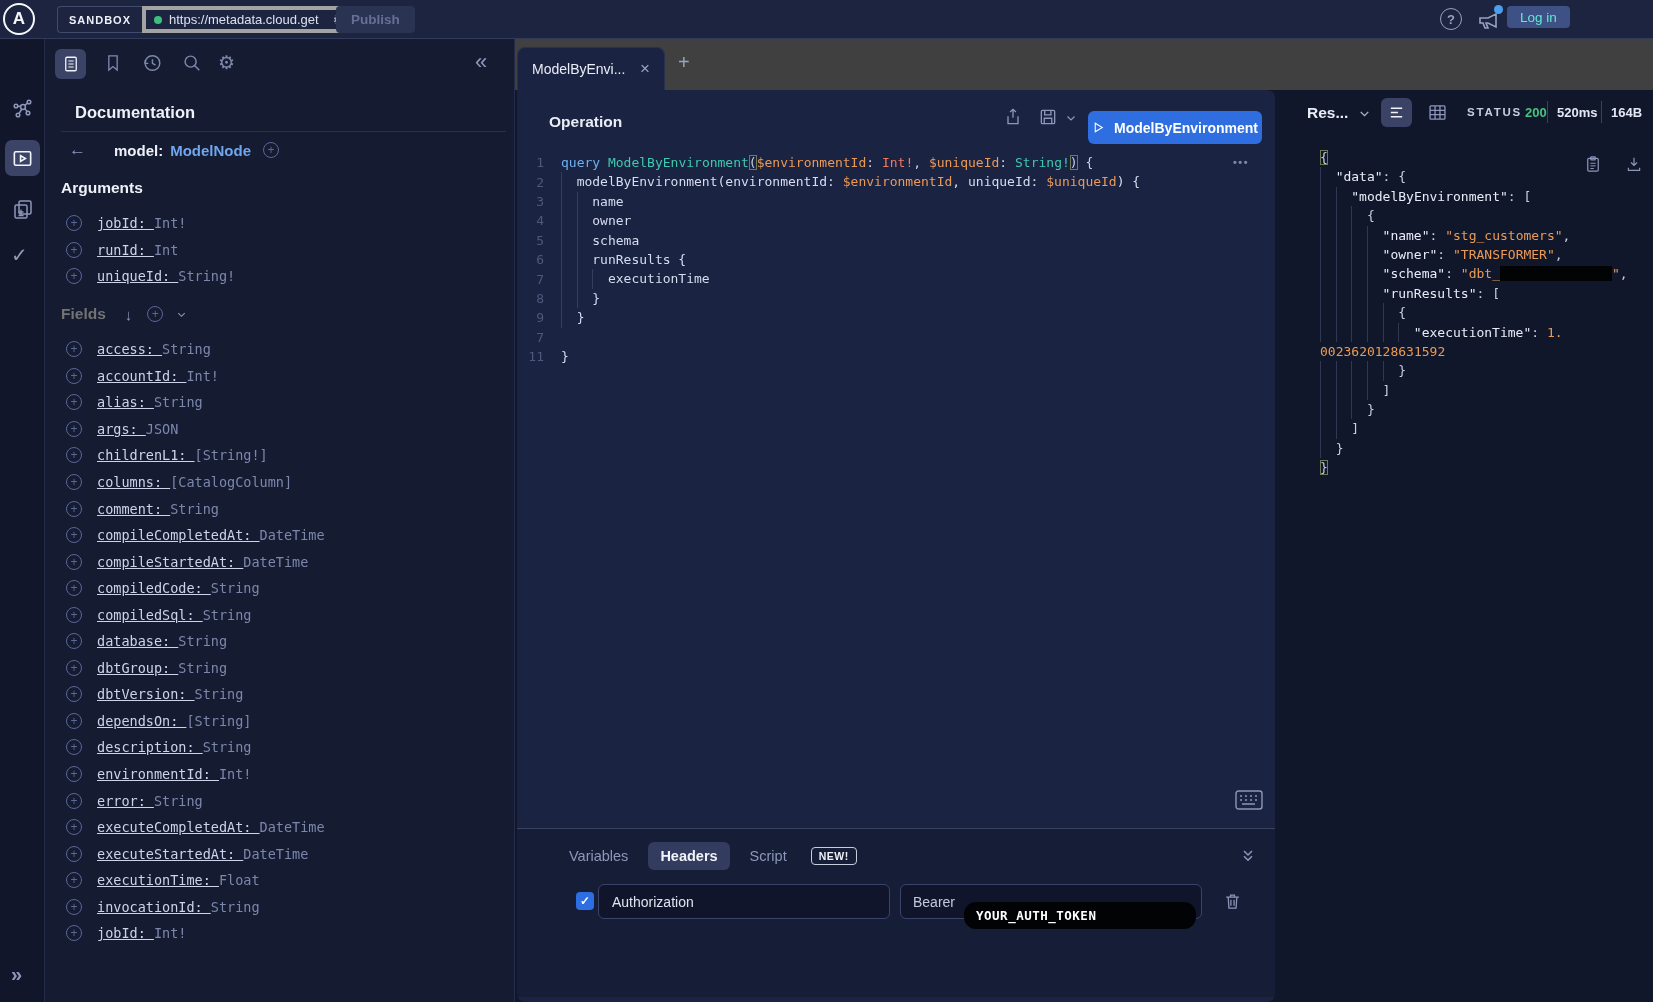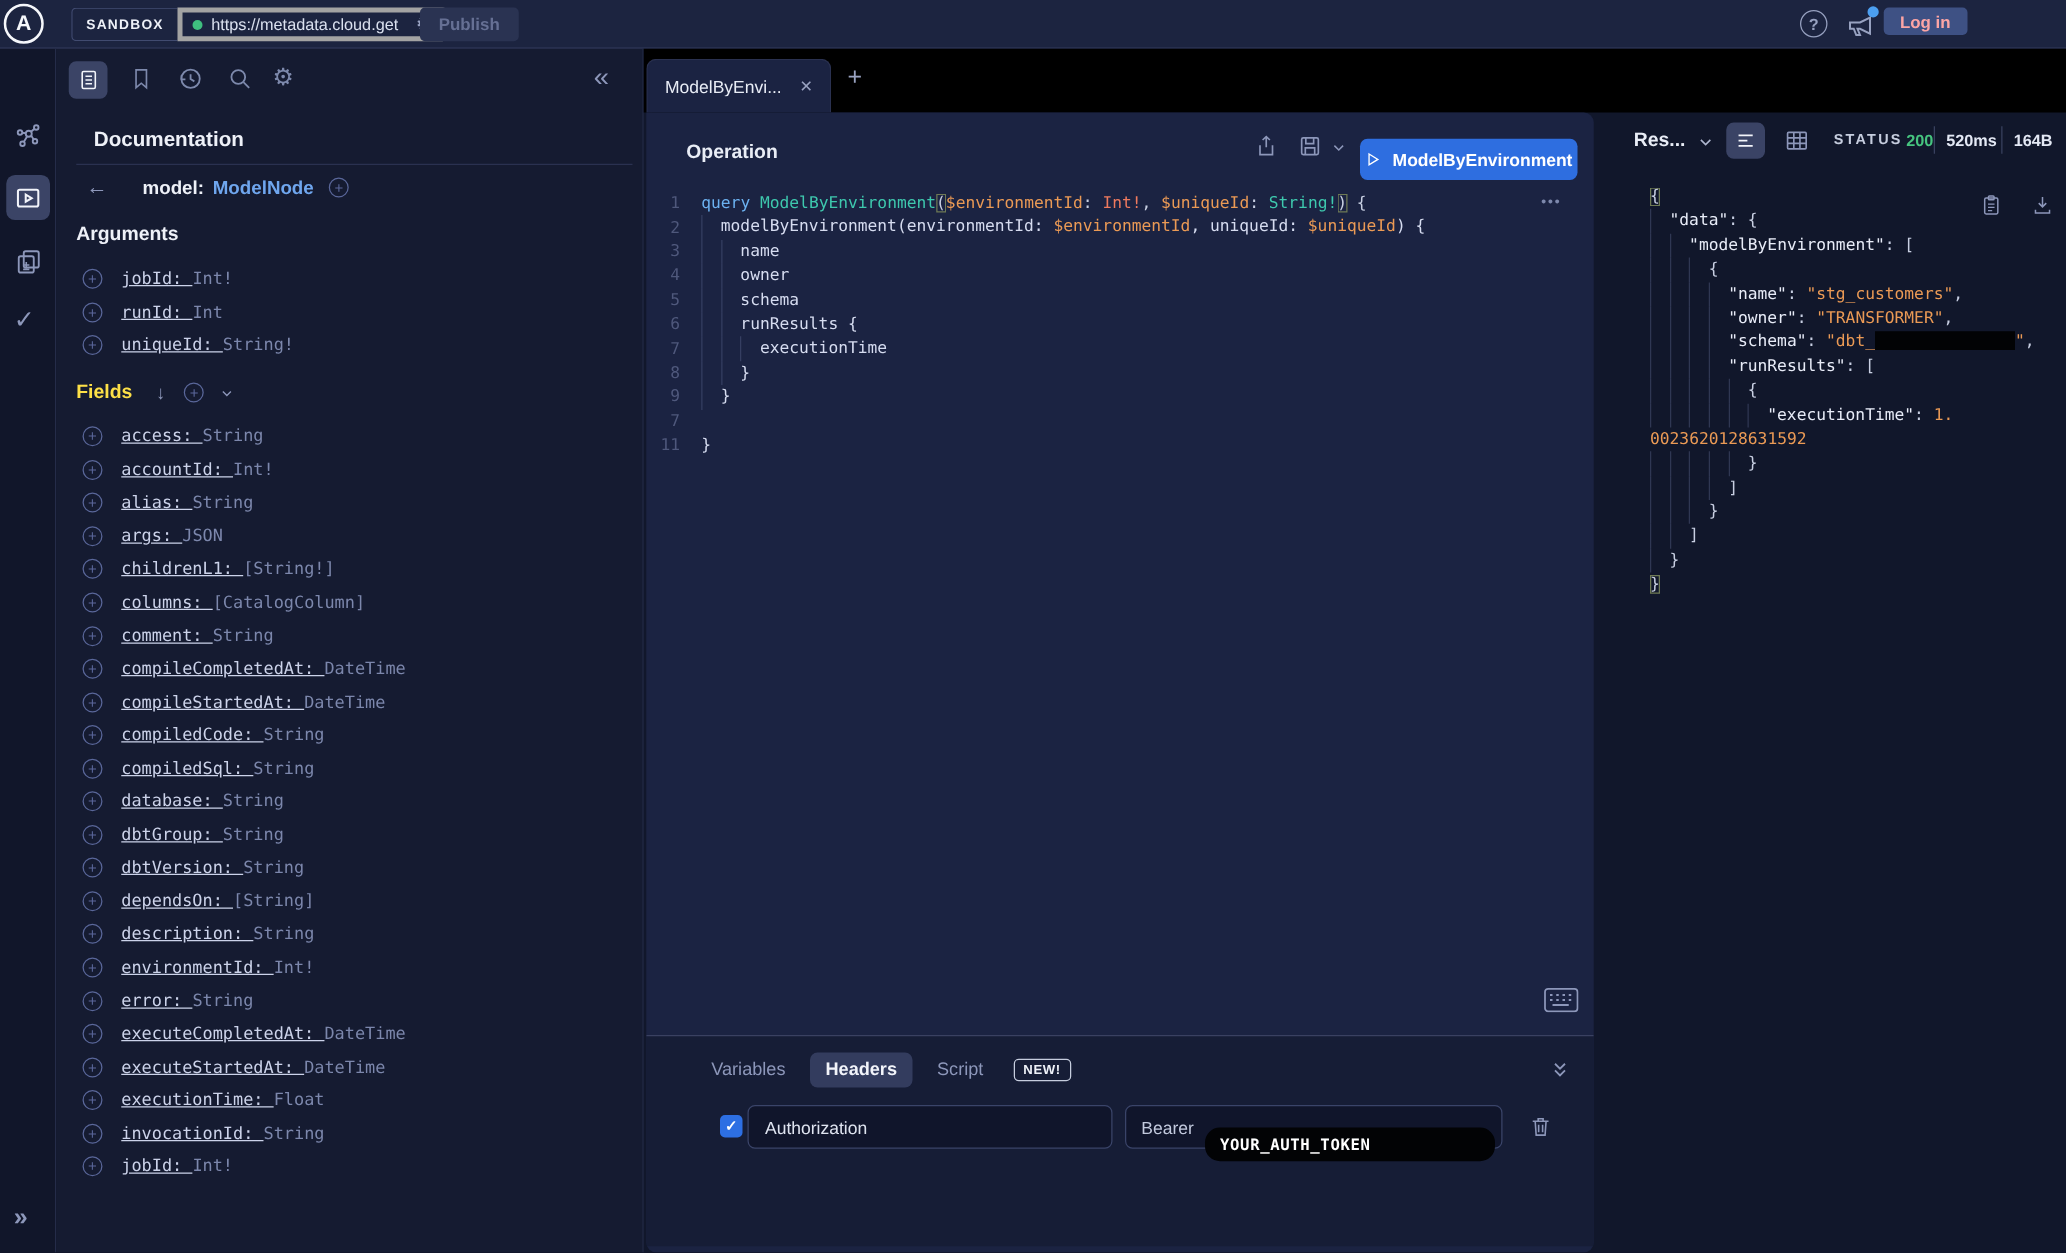--- a/index.html
+++ b/index.html
@@ -25,22 +25,22 @@
   #publish-btn { position:absolute; left:336px; top:6px; height:27px; background:#2a3352;
     border-radius:4px; padding:0 15px; display:flex; align-items:center; color:#667094;
     font-size:13.5px; font-weight:bold; }
   #help-btn { position:absolute; left:1440px; top:8px; width:22px; height:22px;
     border:1.5px solid #97a1c0; border-radius:50%; color:#97a1c0; font-size:13px; font-weight:bold;
     display:flex; align-items:center; justify-content:center; }
   #announce-btn { position:absolute; left:1477px; top:8px; width:24px; height:24px; }
   #announce-dot { position:absolute; right:-2px; top:-3px; width:9px; height:9px;
     border-radius:50%; background:#4c9ff0; }
   #login-btn { position:absolute; left:1507px; top:6px; height:22px; background:#3e5184;
-    border-radius:4px; padding:0 13px; display:flex; align-items:center; color:#fca5a5;
-    font-size:13.5px; font-weight:bold; }
+    border-radius:4px; padding:0 13px; display:flex; align-items:center; color:#5eead4;
+    font-size:13.5px; font-weight:normal; }
 
   
   #rail { position:absolute; left:0; top:39px; width:45px; height:963px; background:#11162a;
     border-right:1px solid #252c49; }
   .rail-icon { position:absolute; left:11px; width:24px; height:24px; color:#8d97ba; }
   #rail-chip { position:absolute; left:5px; top:101px; width:35px; height:36px;
     background:#3b4466; border-radius:7px; display:flex; align-items:center; justify-content:center; }
   #rail-check { position:absolute; left:11px; top:204px; color:#8d97ba; font-size:20px; }
   #rail-expand { position:absolute; left:11px; top:924px; color:#8d97ba; font-size:20px; font-weight:bold; }
 
@@ -55,35 +55,35 @@
   #doc-collapse { position:absolute; left:430px; top:10px; color:#8d97ba; font-size:22px; }
   #doc-title { position:absolute; left:16px; top:64px; color:#eef1f8; font-size:16.5px; font-weight:bold;margin-left:14px; }
   #doc-divider { position:absolute; left:16px; top:92px; width:445px; border-top:1px solid #2a3150; }
   #doc-model-row { position:absolute; left:0; top:99px; height:24px; width:470px; display:flex; align-items:center; }
   #doc-back { margin-left:24px; color:#8d97ba; font-size:17px; }
   #doc-model-field { margin-left:28px; color:#eef1f8; font-size:15px; font-weight:bold; }
   #doc-model-type { margin-left:7px; color:#6fa6ee; font-size:15px; font-weight:bold; }
   #doc-arguments-title { position:absolute; left:16px; top:140px; color:#eef1f8; font-size:15.5px; font-weight:bold; }
   #doc-args { position:absolute; left:0; top:171px; width:470px; }
   #doc-fields-row { position:absolute; left:0; top:264px; width:470px; height:22px; display:flex; align-items:center; }
-  #doc-fields-title { margin-left:16px; color:#fde047; font-size:15.5px; font-weight:bold; }
+  #doc-fields-title { margin-left:16px; color:#737373; font-size:15.5px; font-weight:bold; }
   #doc-sort { margin-left:19px; color:#8d97ba; font-size:15px; }
   #doc-fields { position:absolute; left:0; top:297px; width:470px; }
   .doc-row { height:26.55px; display:flex; align-items:center; }
   .plus-circle { width:16px; height:16px; border:1.2px solid #5a679a; border-radius:50%;
     color:#5a679a; font-size:12px; line-height:14px; text-align:center; flex:none; }
   .doc-row .plus-circle { margin-left:21px; }
   .doc-row-text { margin-left:15px; font-family:"DejaVu Sans Mono", monospace; font-size:13.5px; }
   .doc-field-name { color:#ccd3ea;text-decoration:underline; }
   .doc-field-type { color:#7c87ac; }
   #doc-fields-chevron { margin-left:13px; }
 
   
   #mainarea { position:absolute; left:515px; top:39px; width:1138px; height:963px; background:#11172b; }
-  #tabstrip { position:absolute; left:0; top:0; width:1138px; height:51px; background:#000000; }
+  #tabstrip { position:absolute; left:0; top:0; width:1138px; height:51px; background:#404040; }
   #op-tab { position:absolute; left:2px; top:8px; width:148px; height:43px; background:#1b2342;
     border:1px solid #2a3150; border-bottom:none; border-radius:8px 8px 0 0;
     display:flex; align-items:center; padding:0 14px; }
   #op-tab-label { color:#e9edf6; font-size:14px; flex:1; white-space:nowrap; overflow:hidden; }
   #op-tab-close { color:#99a2c0; font-size:17px; margin-left:8px; }
   #new-tab-btn { position:absolute; left:163px; top:12px; color:#99a2c0; font-size:20px; }
 
   
   #opcard { position:absolute; left:2px; top:51px; width:758px; height:912px; background:#1b2342;
     border-radius:0 8px 8px 8px; overflow:hidden; }

